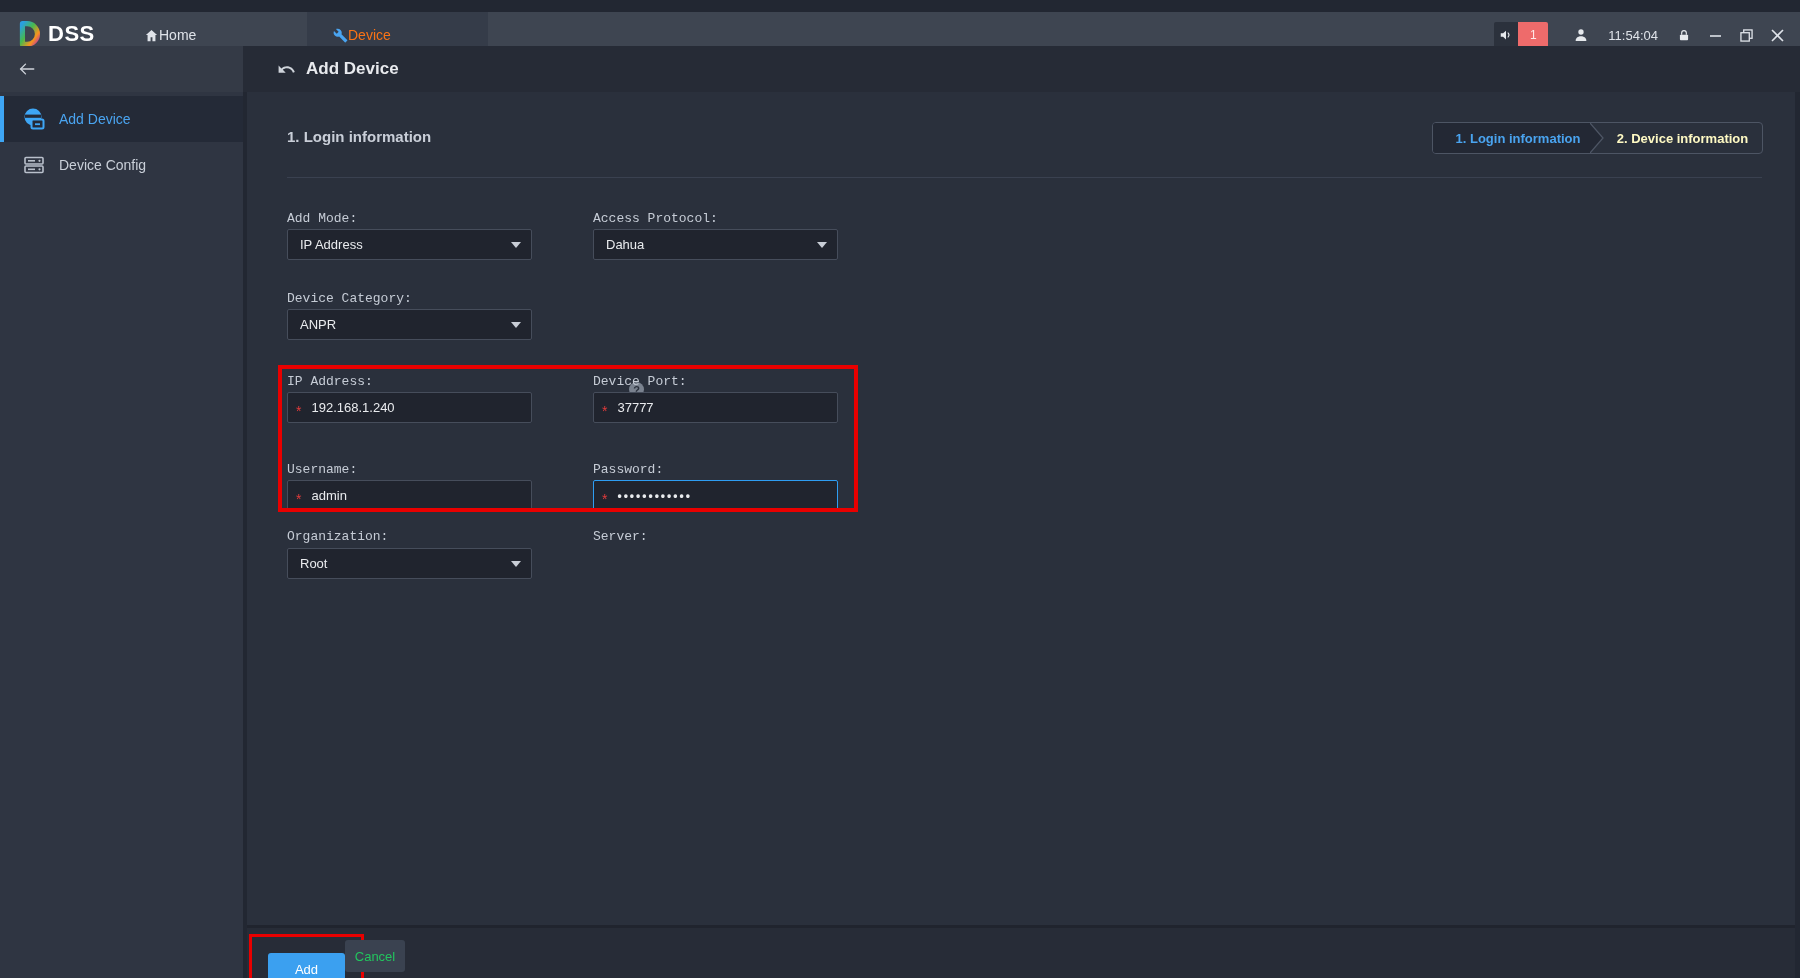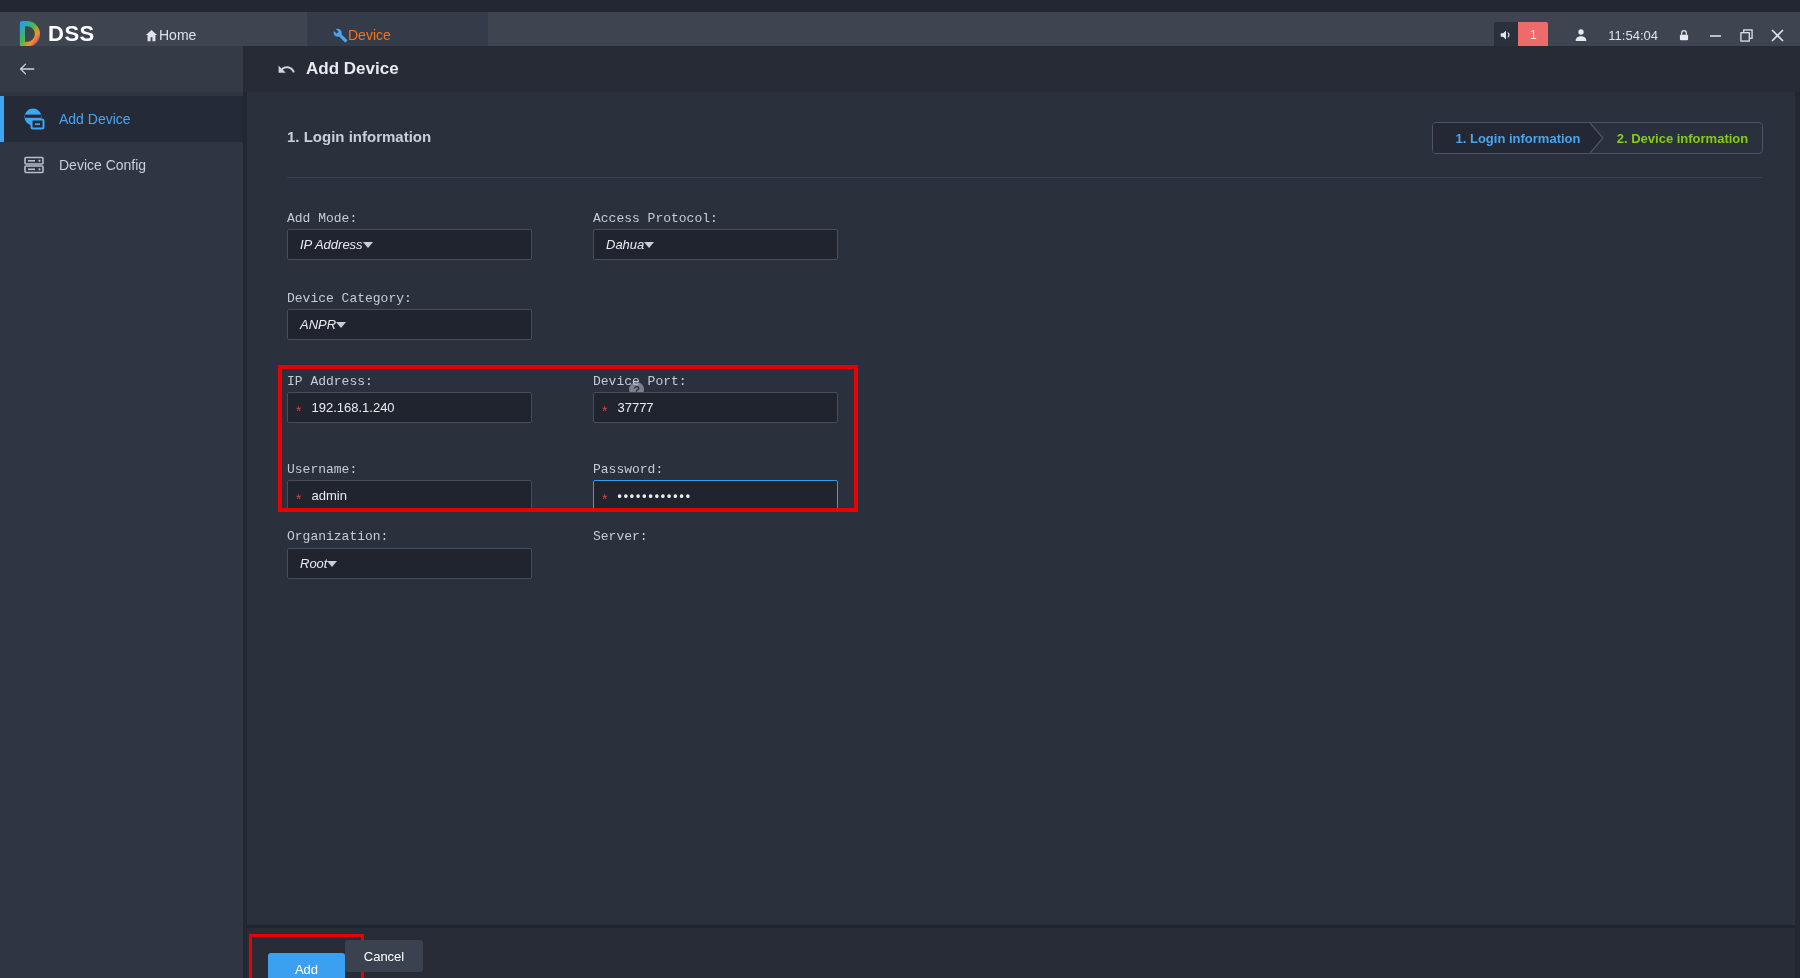--- a/index.html
+++ b/index.html
@@ -46,29 +46,29 @@
   .section-title { position:absolute; left:40px; top:36px; color:#c9ced8; font-size:15px; font-weight:600; }
   .hline { position:absolute; left:40px; right:33px; top:85px; height:1px; background:#3a4150; }
 
   
   .steps { position:absolute; right:32px; top:30px; width:331px; height:32px; border:1px solid #4d5564;
            border-radius:4px; display:flex; background:#2a303c; overflow:hidden; }
   .step1 { width:170px; background:#232834; display:flex; align-items:center; justify-content:center;
            color:#4aa4f0; font-size:13px; font-weight:600;
            clip-path:polygon(0 0,157px 0,170px 50%,157px 100%,0 100%); }
   .stepchev { position:absolute; left:157px; top:0; height:30px; }
-  .step2 { flex:1; display:flex; align-items:center; justify-content:center; color:#84cc16;
+  .step2 { flex:1; display:flex; align-items:center; justify-content:center; color:#fef9c3;
            font-size:13px; font-weight:600; }
 
   
   .f-label { position:absolute; color:#c6ccd6; font-size:13px;font-family:Liberation Mono, monospace; }
   .c1 { left:40px; } .c2 { left:346px; }
   .field { position:absolute; width:245px; height:31px; background:#20242e; border:1px solid #464d5b;
            border-radius:2px; display:flex; align-items:center; font-size:13px; color:#e9ebee; }
-  .select { justify-content:flex-start; padding:0 10px 0 12px; cursor:pointer;font-style:italic; }
+  .select { justify-content:space-between; padding:0 10px 0 12px; cursor:pointer; }
   .caret { width:0; height:0; border-left:5px solid transparent; border-right:5px solid transparent;
            border-top:6px solid #c8cdd6; }
   .input { padding:0 8px; gap:10px; }
   .req { color:#e23b3b; font-size:14px; line-height:10px; margin-top:6px; }
   .focused { border:1px solid #2e9df2; }
   .pwd { letter-spacing:2px; font-size:12px; font-weight:bold; }
   .help { position:absolute; left:382px; top:290px; width:15px; height:15px; border-radius:50%;
           background:#7a828f; color:#2a303c; font-size:11px; font-weight:bold; display:flex;
           align-items:center; justify-content:center; cursor:pointer; }
 
@@ -76,21 +76,21 @@
   .red-rect { position:absolute; left:31px; top:273px; width:580px; height:147px;
               border:4px solid #e90000; pointer-events:none; }
 
   
   .bottombar { position:absolute; left:0; right:0; top:833px; bottom:0; background:#272c37;
                border-top:3px solid #20242e; }
   .red-outline { position:absolute; left:2px; top:6px; border:3px solid #e90000; padding:16px; }
   .btn { height:32px; border:none; border-radius:3px; font-size:13px; cursor:pointer;
          font-family:inherit; }
   .btn-add { width:77px; background:#3ba0f0; color:#fff; }
-  .btn-cancel { position:absolute; left:98px; top:12px; width:78px; background:#3a4250; color:#ffffff; }
+  .btn-cancel { position:absolute; left:98px; top:12px; width:60px; background:#3a4250; color:#22c55e; }
 
   svg { display:block; }
 </style>
 </head>
 <body>
 
 <div class="screen">
 
   <div class="topbar">
     <div class="logo">

